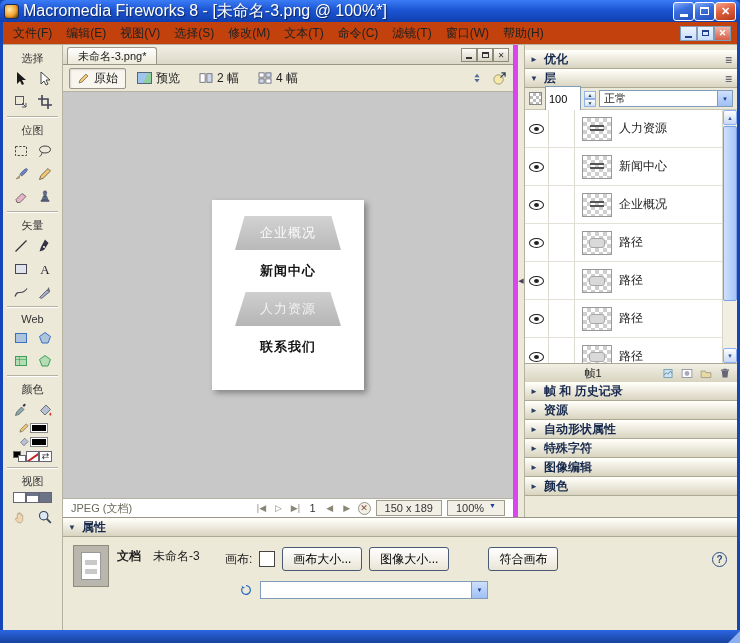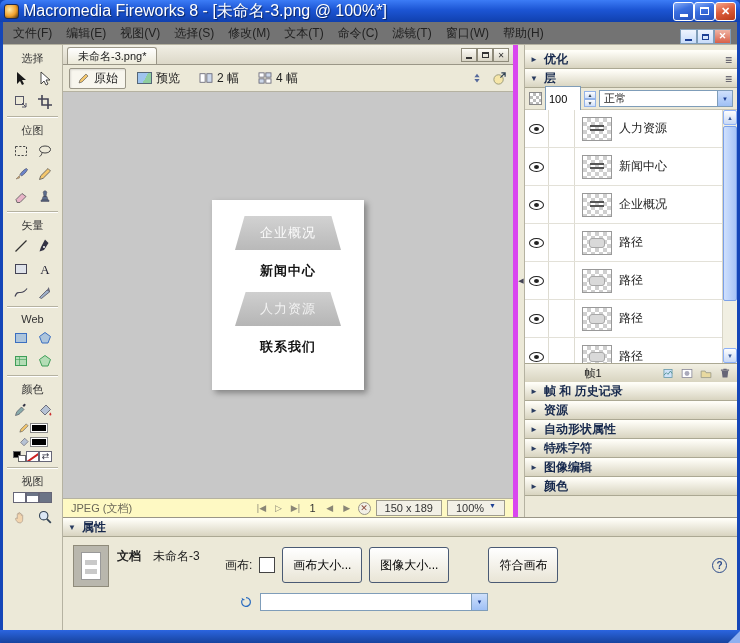--- a/index.html
+++ b/index.html
@@ -11,21 +11,21 @@
   .title-text{color:#fff;font-weight:normal;font-size:16px;text-shadow:1px 1px 1px rgba(0,0,0,.5);white-space:nowrap;overflow:hidden;flex:1}
   .tbtns{display:flex;gap:2}
   .tbtn{width:21px;height:19px;border:1px solid #fff;border-radius:3px;display:flex;align-items:center;justify-content:center;background:linear-gradient(160deg,#86acf7 0%,#3a6fe0 40%,#2450bb 100%)}
   .tbtn.close{background:linear-gradient(160deg,#f2a48c,#dd5f3d 45%,#b93a18)}
   .g-min{width:8px;height:3px;background:#fff;margin-top:9px}
   .g-max{width:9px;height:8px;border:1px solid #fff;border-top-width:2px}
   .g-x{color:#fff;font-size:11px;font-weight:bold;line-height:1}
   
   .inner{flex:1;margin:0 3px;background:#ece9d8;display:flex;flex-direction:column;overflow:hidden}
   
-  .menubar{height:23px;display:flex;align-items:flex-end;padding:0 3px;background:#737373;border-bottom:1px solid #b5b2a1}
+  .menubar{height:23px;display:flex;align-items:center;padding:0 3px;background:#c2410c;border-bottom:1px solid #b5b2a1}
   .mitem-m{padding:2px 7px;white-space:nowrap;cursor:default}
   .mb-ctrls{margin-left:auto;display:flex;gap:3;margin-right:3px}
   .mbtn{width:17px;height:15px;border:1px solid #7f9db9;background:linear-gradient(#eef4fe,#c8dcfa);display:flex;align-items:center;justify-content:center}
   .mbtn.close{background:linear-gradient(#f0b4a4,#d86048)}
   .mg-min{width:7px;height:2px;background:#1c3f94;margin-top:7px}
   .mg-res{width:7px;height:6px;border:1px solid #1c3f94;border-top-width:2px}
   .mg-x{color:#fff;font-size:9px;font-weight:bold;line-height:1}
   
   .content{flex:1;display:flex;overflow:hidden}
   
@@ -63,21 +63,21 @@
   .vbtn.active{border-color:#9a9687;background:#f8f6ee;box-shadow:inset 1px 1px 2px rgba(0,0,0,.12)}
   .vright{margin-left:auto;display:flex;gap:8px;align-items:center}
   .pv-ic{width:15px;height:12px;border:1px solid #567;background:linear-gradient(120deg,#9fc4ee 0 55%,#8fce9f 55%)}
   .canvas-area{flex:1;background:#c8c8c8;display:flex;align-items:center;justify-content:center;overflow:hidden}
   .artboard{width:152px;height:190px;background:#fff;box-shadow:3px 3px 6px rgba(0,0,0,.35);display:flex;flex-direction:column;align-items:center;padding:16px 0;gap:4px}
   .nav-item{width:106px;height:34px;display:flex;align-items:center;justify-content:center;font-size:13px;letter-spacing:1px;flex:none}
   .nav-item.gray{background:linear-gradient(#d2d2d2,#b9b9b9);color:#fbfbfb;clip-path:polygon(9% 0,91% 0,100% 100%,0 100%)}
   .nav-item.gray2{background:linear-gradient(#cfcfcf,#b5b5b5);color:#f2f2f2;clip-path:polygon(10% 0,90% 0,100% 100%,0 100%)}
   .nav-item.white{background:#fff;color:#141414;font-weight:bold;clip-path:polygon(0 0,100% 0,90% 100%,10% 100%);filter:drop-shadow(0 1px 2px rgba(0,0,0,.4))}
   .nav-item.white2{background:#fff;color:#141414;font-weight:bold;clip-path:polygon(1% 0,99% 0,87% 100%,13% 100%);filter:drop-shadow(0 1px 2px rgba(0,0,0,.4))}
-  .docstatus{height:19px;display:flex;align-items:center;gap:7px;padding:0 8px;background:#fef9c3;border-top:1px solid #b5b2a1;font-size:11px;color:#6b6859}
+  .docstatus{height:19px;display:flex;align-items:center;gap:7px;padding:0 8px;background:#ffffff;border-top:1px solid #b5b2a1;font-size:11px;color:#6b6859}
   .playgrp{margin-left:auto;display:flex;align-items:center;gap:5px;color:#8a8676;font-size:9px}
   .pbtn{min-width:12px;text-align:center}
   .framenum{color:#333;font-size:11px;padding:0 3px}
   .stopbtn{width:13px;height:13px;border:1px solid #9a9687;border-radius:50%;display:flex;align-items:center;justify-content:center;font-size:9px;color:#8a4a3a;background:#f2f0e6}
   .sunkbox{border:1px solid #9f9c8d;background:#f2f0e6;padding:1px 8px;font-size:11px;color:#333;display:flex;align-items:flex-start;gap:5px}
   .zarr{font-size:7px;color:#1c3f94}
   
   .splitter{width:7px;background:#ece9d8;border-right:1px solid #b5b2a1;display:flex;align-items:center;justify-content:center}
   .splitter span{font-size:7px;color:#445}
   
@@ -115,21 +115,21 @@
   .properties{height:113px;display:flex;flex-direction:column;border-top:1px solid #9a9687;background:#ece9d8;overflow:hidden}
   .props-body{flex:1;display:flex;padding:8px 10px 4px;gap:12px}
   .doc-info{display:flex;gap:8px;width:140px;flex:none}
   .pthumb{width:36px;height:42px;border:1px solid #8f8b7a;background:#b9b7ad;display:flex;align-items:center;justify-content:center}
   .pinner{width:20px;height:28px;background:#fff;border:1px solid #999;background-image:linear-gradient(#c9c9c9,#c9c9c9),linear-gradient(#c9c9c9,#c9c9c9);background-size:12px 5px;background-position:3px 7px,3px 16px;background-repeat:no-repeat}
   .doc-labels{display:flex;gap:12px;padding-top:3px}
   .bold{font-weight:bold}
   .props-main{flex:1;display:flex;flex-direction:column;gap:10px;padding-top:2px}
   .prow{display:flex;align-items:center;gap:7px}
   .swatch{width:16px;height:16px;border:1px solid #444;background:#fff;box-shadow:0 0 0 1px #fff inset}
-  .pbtn2{height:36px;padding:0 10px;background:linear-gradient(#ffffff,#e9e5d6);border:1px solid #4a5a74;border-radius:3px;font-size:12px;font-family:"Liberation Sans",sans-serif}
+  .pbtn2{height:24px;padding:0 10px;background:linear-gradient(#ffffff,#e9e5d6);border:1px solid #4a5a74;border-radius:3px;font-size:12px;font-family:"Liberation Sans",sans-serif}
   .fitbtn{margin-left:32px}
   .helpbtn{margin-left:auto;width:15px;height:15px;border:1px solid #2b4a8b;border-radius:50%;color:#2b4a8b;font-size:10px;display:flex;align-items:center;justify-content:center;font-weight:bold}
   .prow2{margin-left:14px}
   .pcombo{width:228px;height:18px;border:1px solid #7f9db9;background:#fff;display:flex;overflow:hidden}
   .pcombo input{flex:1;border:none;font-size:11px;padding:0 3px;outline:none;font-family:"Liberation Sans",sans-serif}
   .pcombo .cbar{width:16px;background:linear-gradient(#cfe0fb,#9fc0f5);border-left:1px solid #7f9db9;color:#1c3f94;font-size:6px;display:flex;align-items:center;justify-content:center}
   
   .bottombar{height:13px;background:linear-gradient(#2b65e0,#17439e);display:flex;border-radius:0 0 3px 3px}
   .grip{margin-left:auto;width:0;height:0;border-left:12px solid transparent;border-bottom:12px solid #8fb0f0;align-self:flex-end}
 </style>

